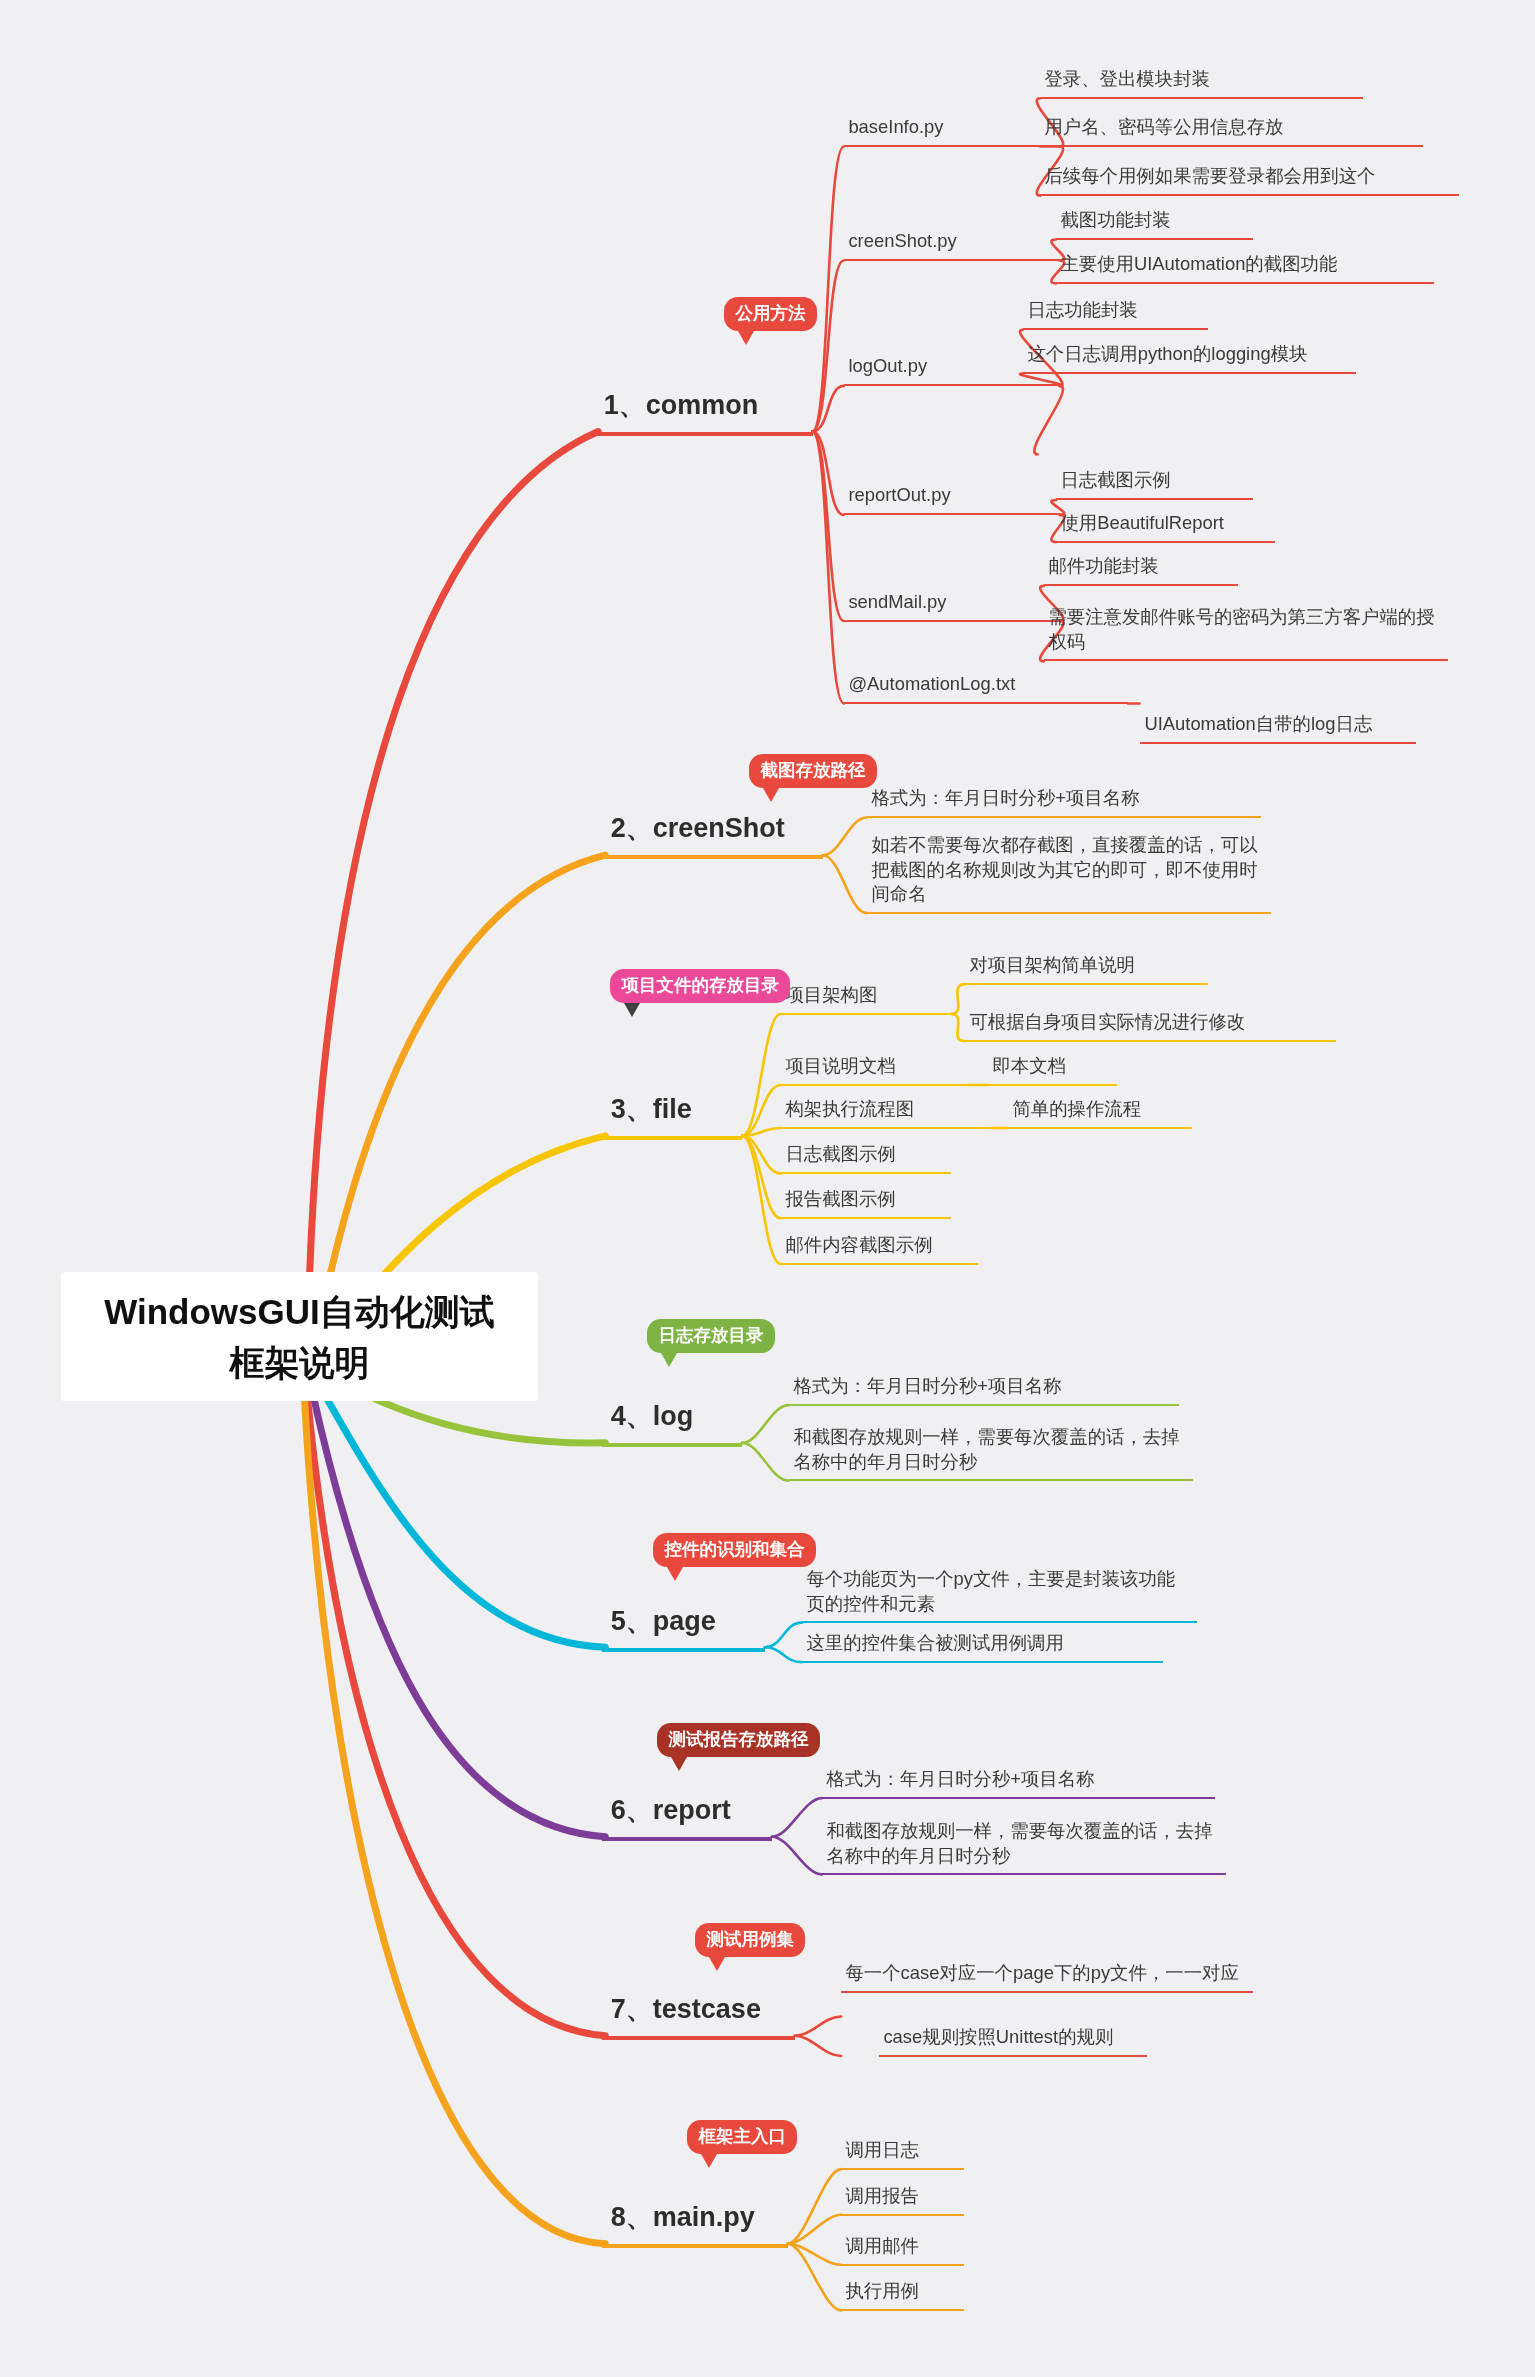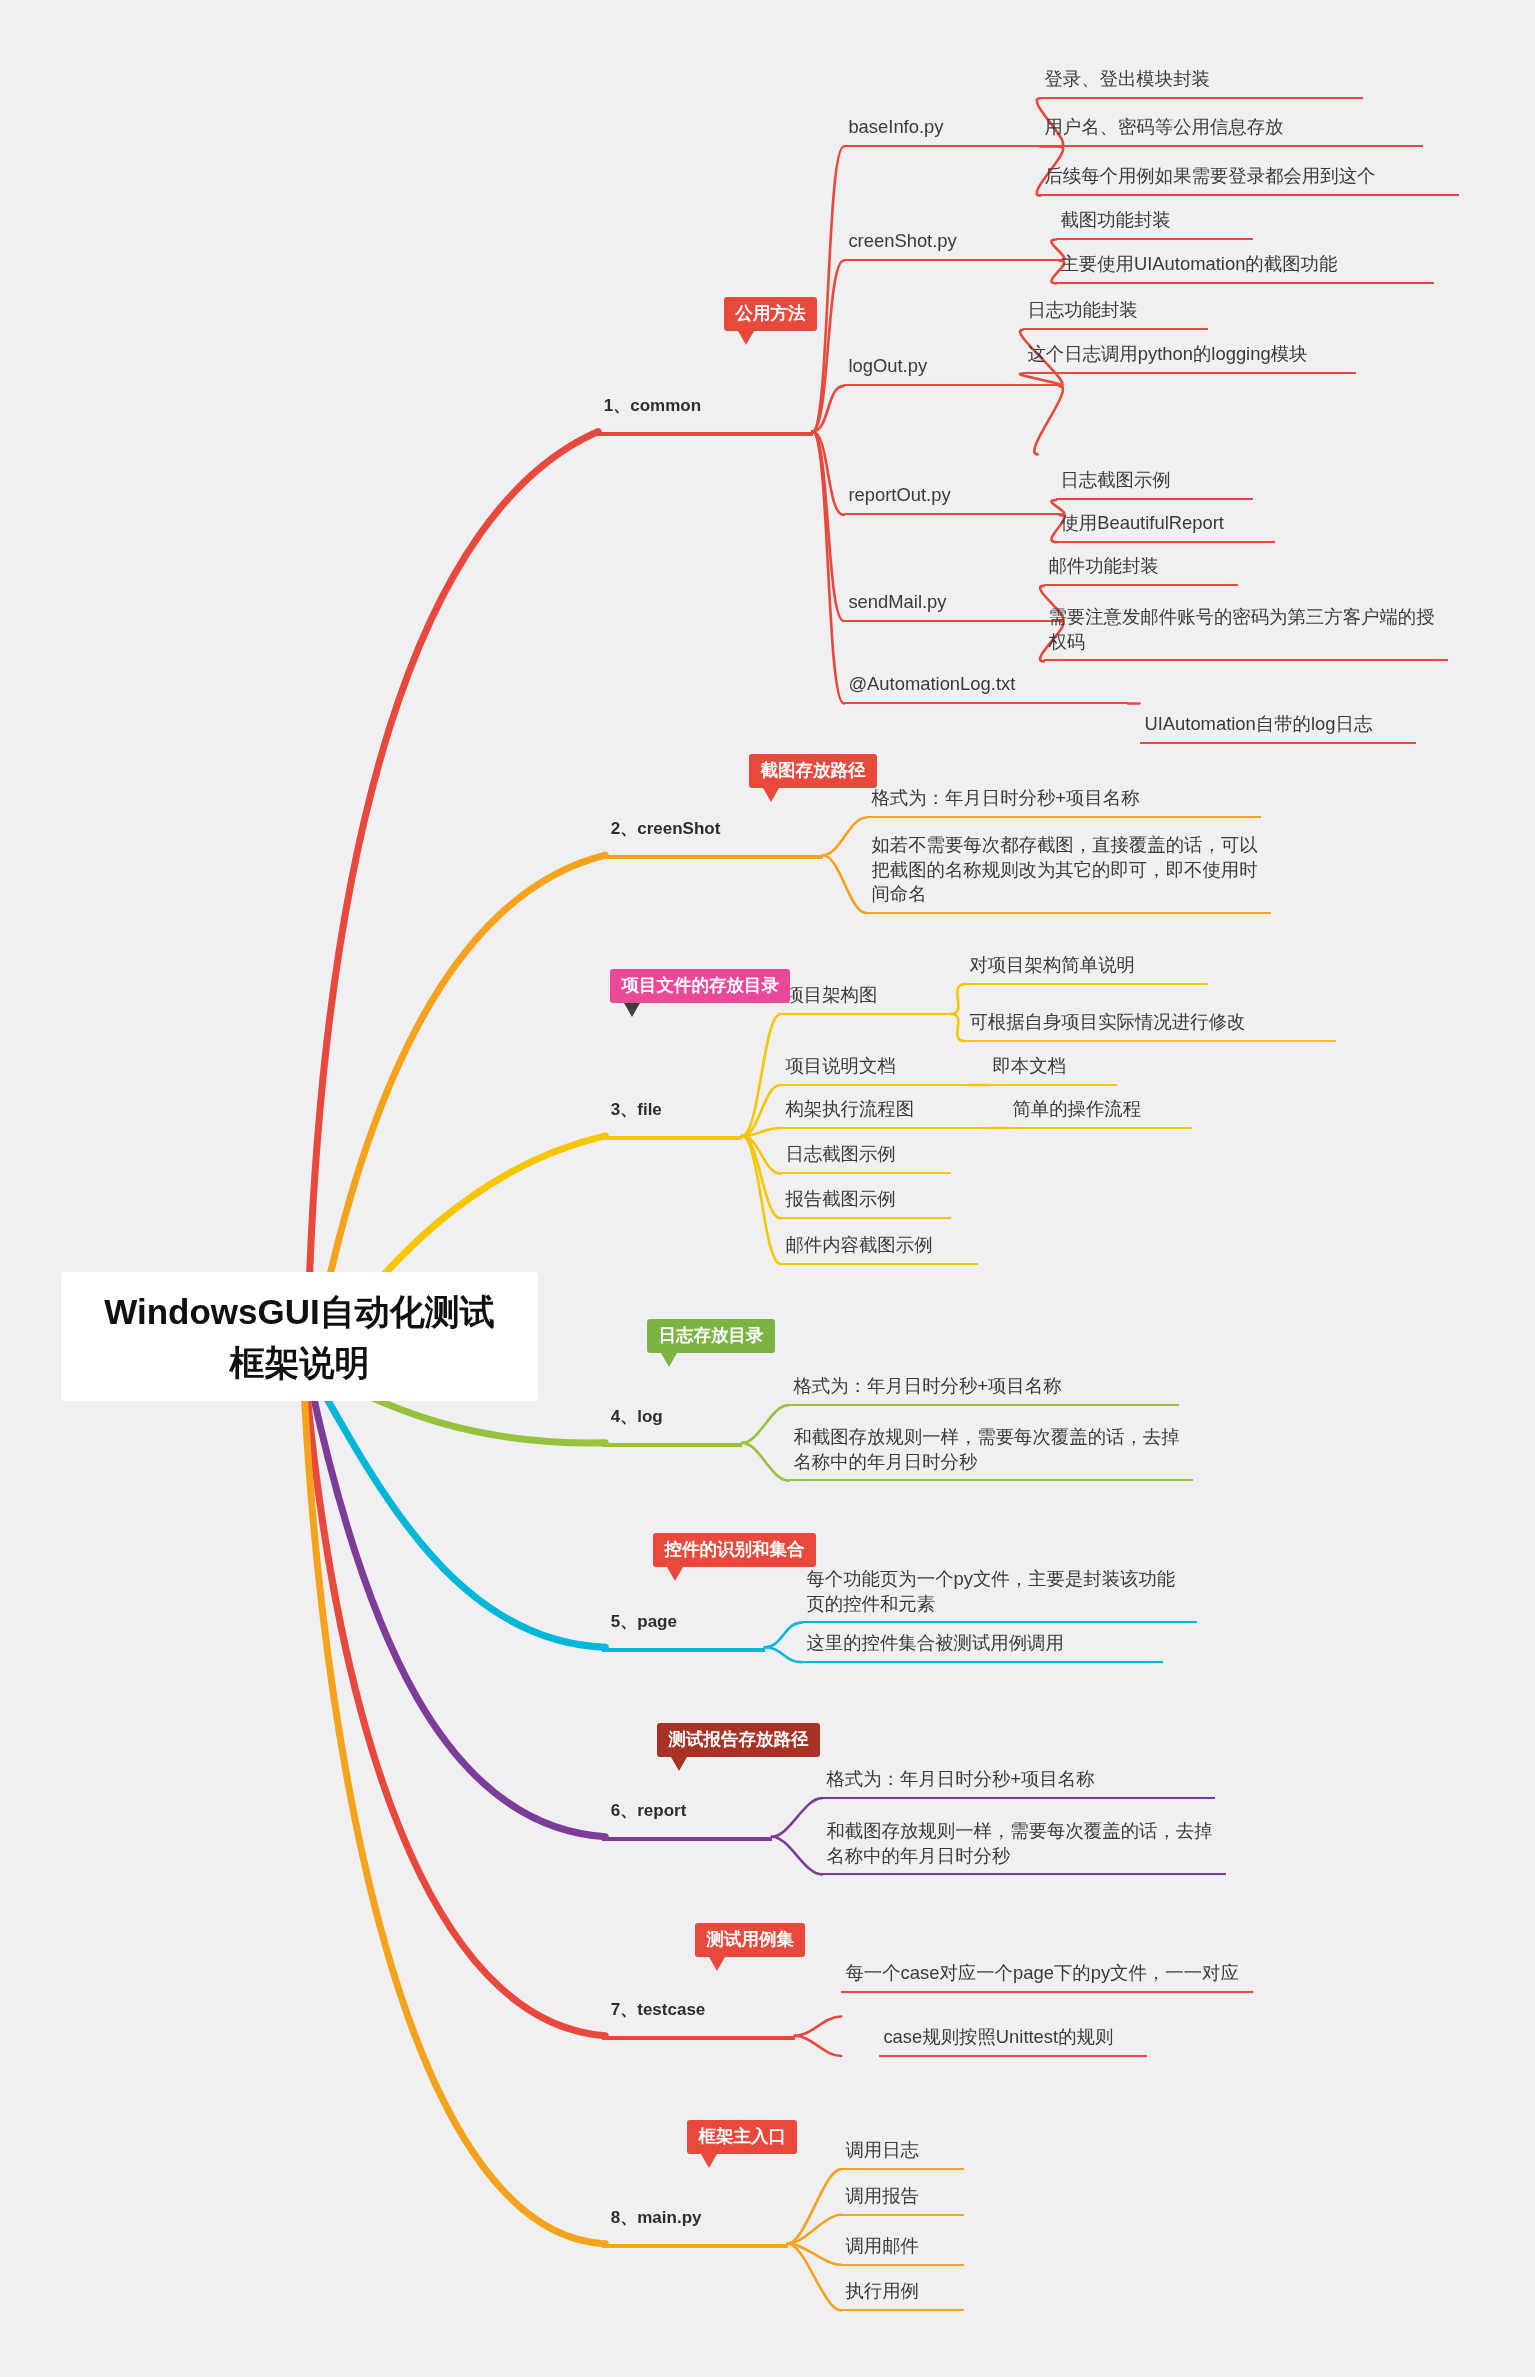--- a/index.html
+++ b/index.html
@@ -6,26 +6,26 @@
   .canvas{position:relative;width:1535px;height:2377px;background:#f0f0f2;
           font-family:"Liberation Sans","DejaVu Sans",sans-serif;overflow:hidden;}
   svg.wires{position:absolute;left:0;top:0;z-index:1;}
   .w{fill:none;stroke-width:3;stroke-linecap:round;}
   .W{fill:none;stroke-width:8;stroke-linecap:round;}
   .s-red{stroke:#e8493c}.s-orange{stroke:#f5a31c}.s-yellow{stroke:#f7c600}
   .s-green{stroke:#97c23c}.s-cyan{stroke:#00b7d9}.s-purple{stroke:#7d3c98}
   .node{position:absolute;z-index:2;box-sizing:border-box;font-size:18.4px;line-height:24.6px;
         color:#3a3a3a;padding:0 4.4px 5.3px;border-bottom:2.6px solid #999;}
   .nowrap{white-space:nowrap;}
-  .main-node{position:absolute;z-index:2;box-sizing:border-box;font-size:17px;line-height:35px;
+  .main-node{position:absolute;z-index:2;box-sizing:border-box;font-size:27px;line-height:35px;
         font-weight:700;color:#2d2d2d;padding:0 8.8px 8.8px;border-bottom:4.4px solid;white-space:nowrap;}
   .u-red{border-color:#e8493c}.u-orange{border-color:#f5a31c}.u-yellow{border-color:#f7c600}
   .u-green{border-color:#97c23c}.u-cyan{border-color:#00b7d9}.u-purple{border-color:#7d3c98}
   .badge{position:absolute;z-index:3;color:#fff;font-size:17.5px;line-height:17.5px;font-weight:700;
-         padding:8px 11.4px;border-radius:3px;white-space:nowrap;}
+         padding:8px 11.4px;border-radius:14px;white-space:nowrap;}
   .tail{position:absolute;top:100%;left:14px;width:0;height:0;
         border-left:8px solid transparent;border-right:8px solid transparent;border-top:14px solid;}
   .b-red{background:#e8493c}.b-red .tail{border-top-color:#e8493c}
   .b-dark{background:#ec4899}.b-dark .tail{border-top-color:#3f3f3f}
   .b-green{background:#7cb342}.b-green .tail{border-top-color:#7cb342}
   .b-maroon{background:#a93226}.b-maroon .tail{border-top-color:#a93226}
   .root{position:absolute;z-index:2;left:61px;top:1272px;width:477px;height:129px;background:#ffffff;
         display:flex;align-items:center;justify-content:center;text-align:center;
         font-size:35px;line-height:51px;font-weight:700;color:#101010;border-radius:3.5px;
         box-sizing:border-box;padding:0 32px;}

